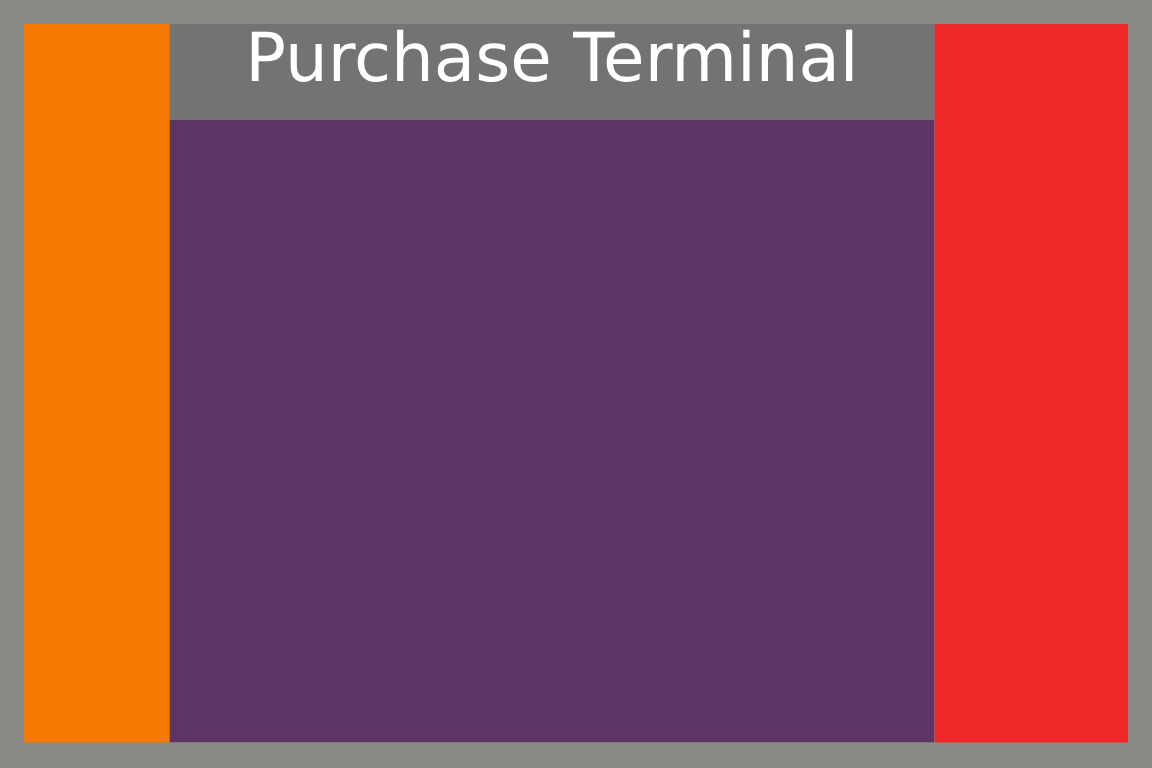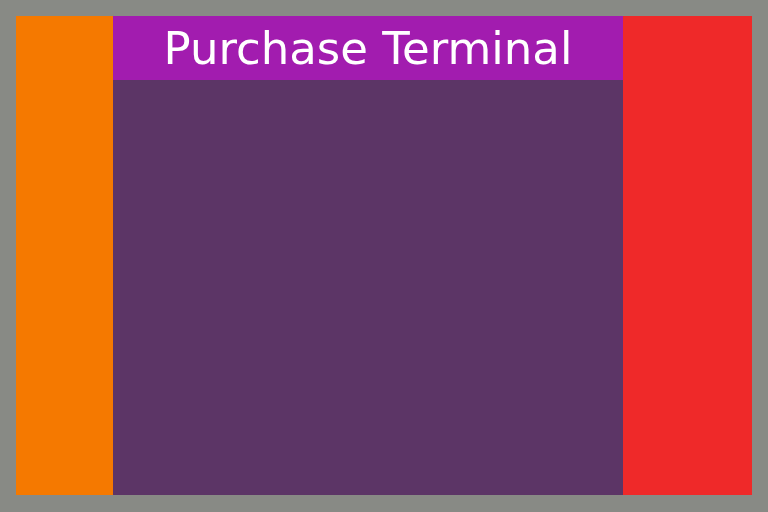--- a/index.html
+++ b/index.html
@@ -38,23 +38,23 @@
     width: 510px;
     height: 479px;
     display: flex;
     flex-direction: column;
     overflow: hidden;
   }
 
   .terminal-titlebar {
     flex: 0 0 64px;
     height: 64px;
-    background: #a21caf;
+    background: #737373;
     display: flex;
-    align-items: center;
+    align-items: flex-start;
     justify-content: center;
   }
 
   .terminal-title {
     color: #ffffff;
     font-family: "DejaVu Sans", sans-serif;
     font-size: 45px;
     font-weight: 400;
     line-height: 1;
     letter-spacing: 0px;

